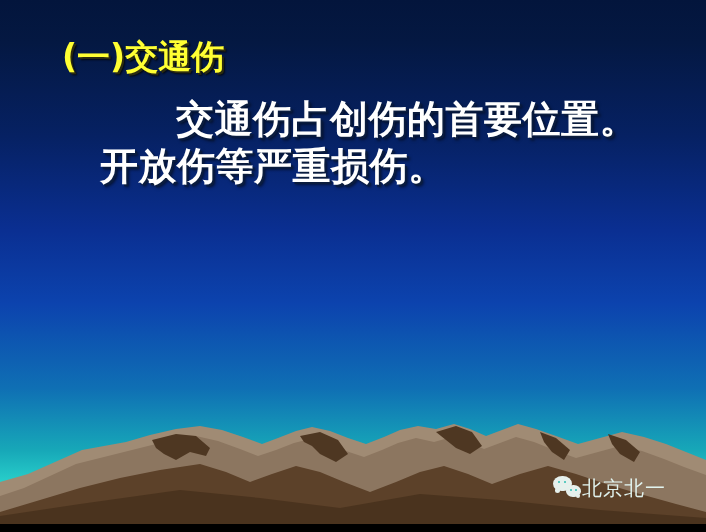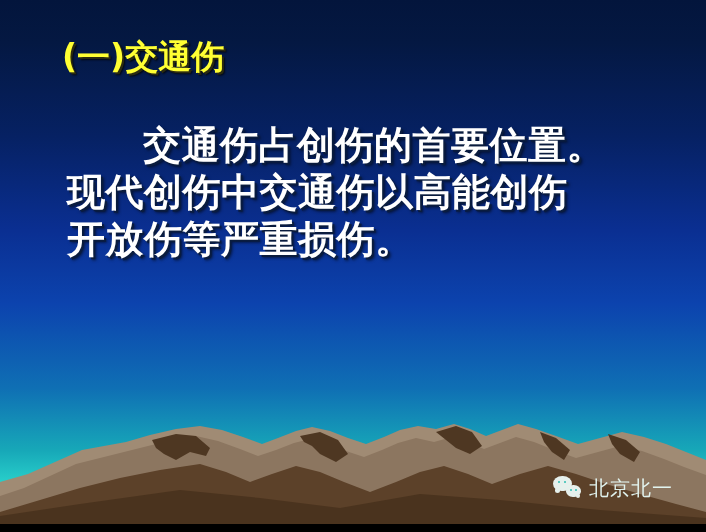--- a/index.html
+++ b/index.html
@@ -48,24 +48,23 @@
     color: #ffff33;
     letter-spacing: 0px;
     text-shadow:
       2px 2px 0 #2b2b10,
       3px 3px 2px rgba(0,0,0,0.75);
     white-space: nowrap;
   }
 
   .body-block {
     position: absolute;
-    left: 67px;
+    left: 100px;
     top: 96px;
     width: 600px;
-    margin-top: 26px;
   }
   .body-line {
     font-size: 38px;
     line-height: 47px;
     font-weight: bold;
     color: #ffffff;
     white-space: nowrap;
     letter-spacing: 0.5px;
     text-shadow:
       2px 2px 0 #0a1c3e,
@@ -75,21 +74,20 @@
     padding-left: 76px;
   }
 
   
   .watermark {
     position: absolute;
     left: 553px;
     top: 476px;
     display: flex;
     align-items: center;
-    gap: 7px;
     opacity: 0.92;
   }
   .wechat-icon {
     position: relative;
     width: 29px;
     height: 24px;
     flex: 0 0 auto;
   }
   .wechat-icon .bub {
     position: absolute;
@@ -147,21 +145,20 @@
 </style>
 </head>
 <body>
 
 <div id="slide">
 
   <div class="title">(一)交通伤</div>
 
   <div class="body-block">
     <div class="body-line indent">交通伤占创伤的首要位置。</div>
-    <div class="body-line">现代创伤中交通伤以高能创伤</div>
     <div class="body-line">开放伤等严重损伤。</div>
   </div>
 
   <svg class="terrain" viewBox="0 0 706 120" preserveAspectRatio="none">
 
     <path d="M0 78 L28 70 L55 58 L82 46 L104 42 L126 38 L150 31 L176 25 L200 22
              L222 26 L243 33 L262 40 L278 34 L296 27 L312 23 L330 27 L348 34
              L366 40 L384 33 L400 26 L418 22 L436 25 L454 20 L470 25 L486 32
              L502 26 L518 20 L536 25 L556 32 L578 40 L600 34 L622 28 L644 33
              L666 40 L686 48 L706 56 L706 120 L0 120 Z" fill="#a08b74"></path>

